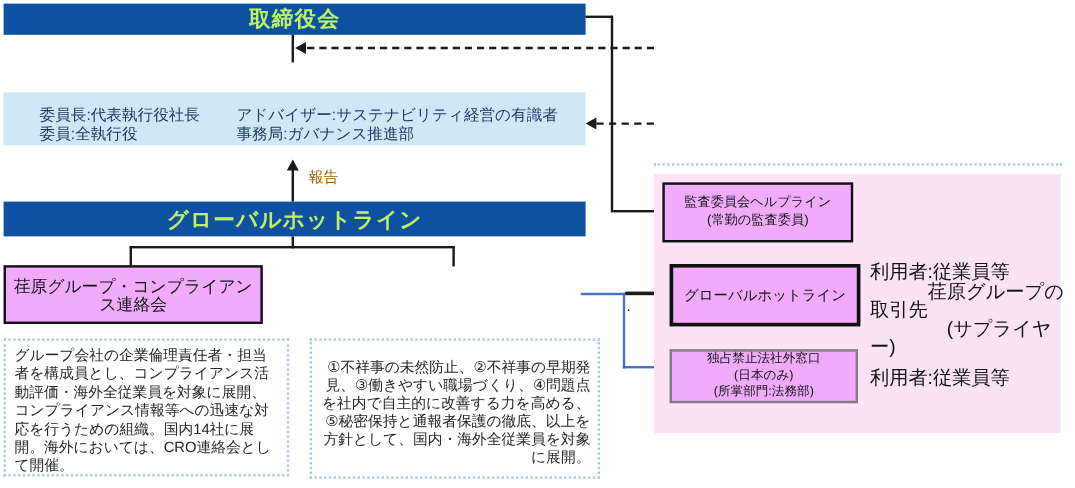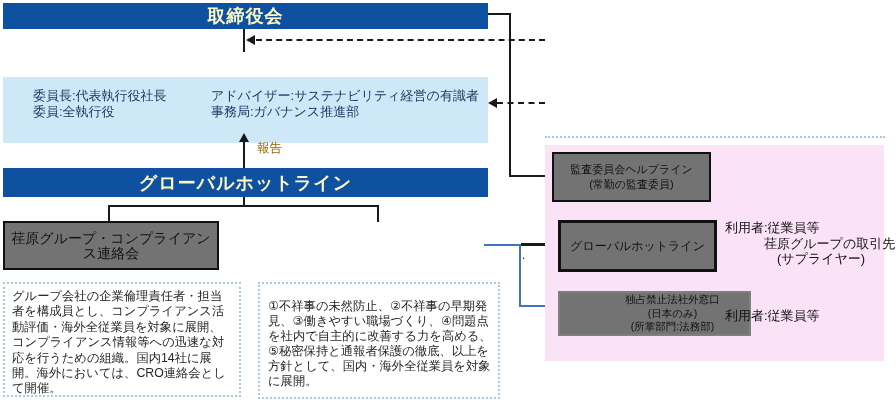--- a/index.html
+++ b/index.html
@@ -2,49 +2,49 @@
 <html><head>
 <meta charset="utf-8">
 <style>
   html,body{margin:0;padding:0;background:#fff;}
   .canvas{
     position:relative;width:896px;height:407px;background:#ffffff;
     font-family:"Liberation Sans","DejaVu Sans",sans-serif;overflow:hidden;
     color:#262626;
   }
   .bar{
-    position:absolute;left:3px;width:485px;background:#0e51a0;color:#fef9c3;
+    position:absolute;left:3px;width:485px;background:#0e51a0;color:#bef264;
     font-weight:bold;font-size:18px;display:flex;align-items:center;justify-content:center;
     letter-spacing:1px;
   }
   .hline,.vline{position:absolute;background:#1a1a1a;}
   .blueline{position:absolute;background:#4472c4;}
   .dashedline{position:absolute;border-top:2px dashed #1a1a1a;height:0;}
   .arrow-left{position:absolute;width:0;height:0;
     border-top:5px solid transparent;border-bottom:5px solid transparent;
     border-right:9px solid #1a1a1a;}
   .arrow-up{position:absolute;width:0;height:0;
     border-left:5px solid transparent;border-right:5px solid transparent;
     border-bottom:9px solid #1a1a1a;}
   .detailbox{
-    position:absolute;left:3px;top:77px;width:485px;height:66px;background:#cfe8f7;
+    position:absolute;left:3px;top:77px;width:485px;height:44px;background:#cfe8f7;
   }
   .detailcol{position:absolute;font-size:13px;line-height:15.5px;color:#1f3864;white-space:pre-line;}
   .nodebox{
-    position:absolute;background:#737373;border:2px solid #111111;
+    position:absolute;background:#f0abfc;border:2px solid #111111;
     display:flex;align-items:center;justify-content:center;text-align:center;
     color:#111111;font-size:11px;line-height:15px;white-space:pre-line;
   }
   .dottedbox{
     position:absolute;border:2px dotted #a9c9e6;background:#ffffff;
     font-size:12.3px;line-height:15.4px;color:#262626;box-sizing:border-box;
   }
   .pinkpanel{position:absolute;left:545px;top:145px;width:339px;height:216px;background:#fbe3f7;}
   .pinktopdots{position:absolute;left:545px;top:136px;width:340px;height:0;border-top:2px dotted #a9c9e6;}
-  .userstext{position:absolute;font-size:13px;line-height:15.5px;color:#111111;white-space:pre-line;}
+  .userstext{position:absolute;font-size:16px;line-height:15.5px;color:#111111;white-space:pre-line;}
   .smalllabel{position:absolute;font-size:12.5px;color:#a16207;}
 </style>
 </head>
 <body>
 
 <div class="canvas">
 
   <div class="bar" style="top:3px;height:26px;">
     <span>取締役会</span>
   </div>
@@ -55,21 +55,21 @@
   <div class="dashedline" style="left:256px;top:39px;width:289px;"></div>
 
   <div class="hline" style="left:488px;top:13px;width:22px;height:2px;"></div>
   <div class="vline" style="left:509px;top:13px;width:2px;height:164px;"></div>
   <div class="hline" style="left:511px;top:175px;width:41px;height:2px;"></div>
 
 
   <div class="detailbox">
     <div class="detailcol" style="left:30px;top:11px;">委員長:代表執行役社長
 委員:全執行役</div>
-    <div class="detailcol" style="left:194px;top:11px;margin-left:14px;">アドバイザー:サステナビリティ経営の有識者
+    <div class="detailcol" style="left:194px;top:11px;">アドバイザー:サステナビリティ経営の有識者
 事務局:ガバナンス推進部</div>
   </div>
 
   <div class="arrow-left" style="left:488px;top:98px;"></div>
   <div class="dashedline" style="left:497px;top:102px;width:48px;"></div>
 
   <div class="arrow-up" style="left:239px;top:133px;"></div>
   <div class="vline" style="left:243px;top:141px;width:2px;height:27px;"></div>
   <div class="smalllabel" style="left:257px;top:140px;">報告</div>
 
@@ -100,32 +100,32 @@
 
   <div class="nodebox" style="left:552px;top:152px;width:155px;height:46px;">
     <span>監査委員会ヘルプライン
 (常勤の監査委員)</span>
   </div>
 
   <div class="nodebox" style="left:558px;top:220px;width:153px;height:46px;border-width:3px;font-size:12px;">
     <span>グローバルホットライン</span>
   </div>
 
-  <div class="nodebox" style="left:558px;top:291px;width:153px;height:41px;border:2px solid #7f7f7f;font-size:10.5px;line-height:13.5px;padding-left:36px;">
+  <div class="nodebox" style="left:558px;top:291px;width:153px;height:41px;border:2px solid #7f7f7f;font-size:10.5px;line-height:13.5px;">
     <span>独占禁止法社外窓口
 (日本のみ)
 (所掌部門:法務部)</span>
   </div>
 
   <div class="userstext" style="left:725px;top:220px;">利用者:従業員等
 　　　荏原グループの取引先
 　　　　(サプライヤー)</div>
   <div class="userstext" style="left:725px;top:308px;">利用者:従業員等</div>
 
   <div class="dottedbox" style="left:3px;top:282px;width:238px;height:115px;padding:5px 6px 0 7px;">
     <span>グループ会社の企業倫理責任者・担当者を構成員とし、コンプライアンス活動評価・海外全従業員を対象に展開、コンプライアンス情報等への迅速な対応を行うための組織。国内14社に展開。海外においては、CRO連絡会として開催。</span>
   </div>
 
-  <div class="dottedbox" style="left:258px;top:282px;width:242px;height:117px;padding:15px 6px 0 8px;line-height:15px;">
+  <div class="dottedbox" style="left:258px;top:282px;width:242px;height:117px;padding:15px 6px 0 8px;line-height:15px;text-align:right;">
     <span>①不祥事の未然防止、②不祥事の早期発見、③働きやすい職場づくり、④問題点を社内で自主的に改善する力を高める、⑤秘密保持と通報者保護の徹底、以上を方針として、国内・海外全従業員を対象に展開。</span>
   </div>
 
 </div>
 
 </body></html>

